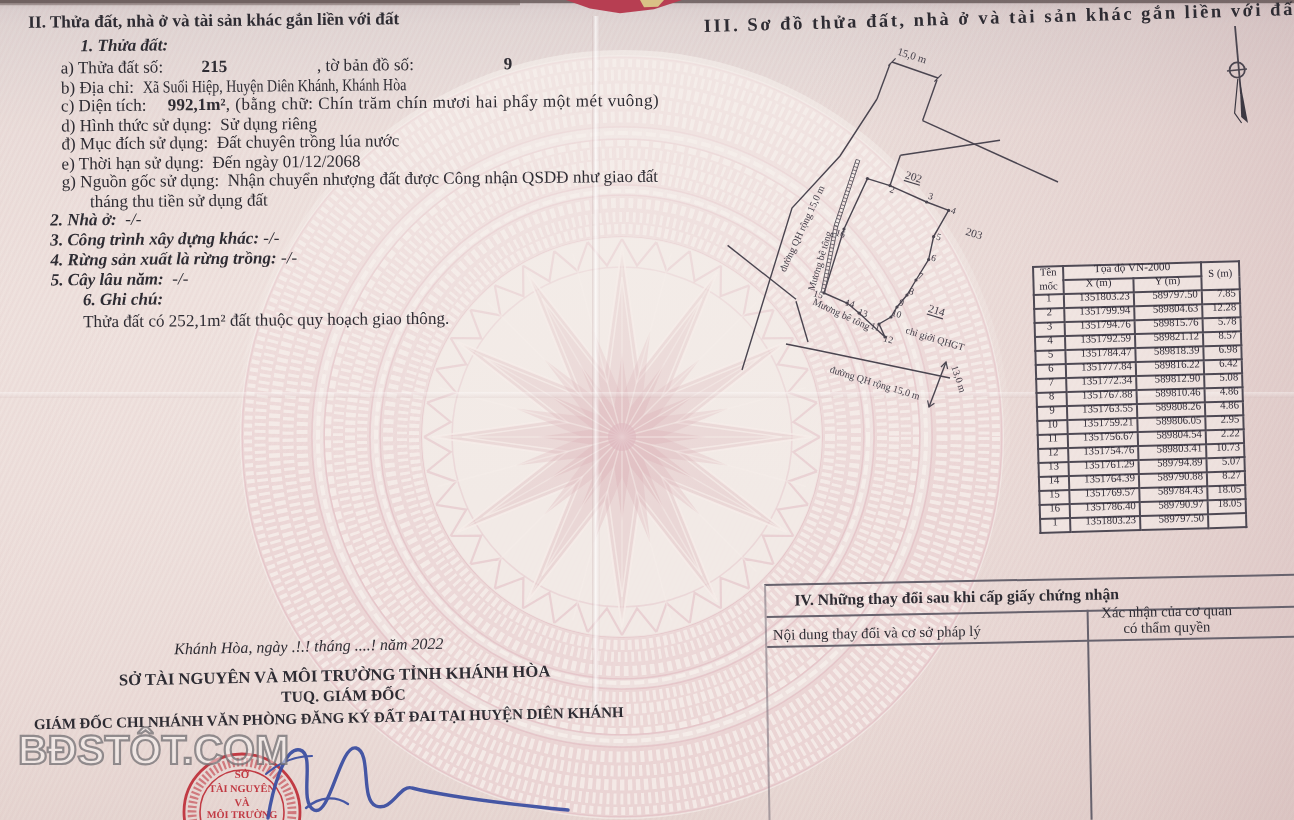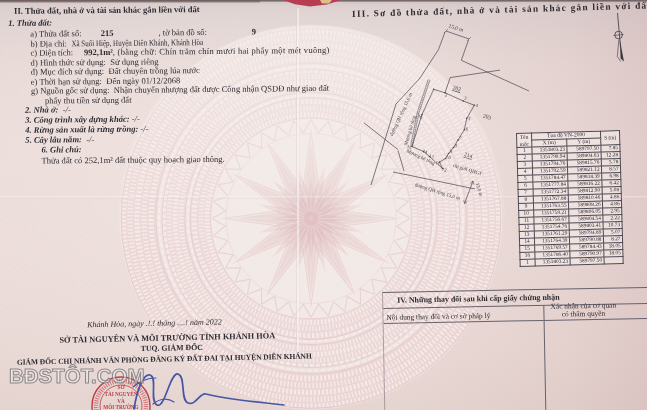--- a/index.html
+++ b/index.html
@@ -94,29 +94,29 @@
 
   <svg width="647" height="14" viewBox="0 0 647 14">
     <rect x="0" y="0" width="647" height="1.6" fill="#5a4c4c" opacity=".75"></rect>
     <rect x="0" y="0" width="260" height="2.6" fill="#6a5a58" opacity=".5"></rect>
     <path d="M283,0 L341,0 L327,4.6 L310,6.6 L295,4.2 Z" fill="#b73e52"></path>
     <path d="M320,0 L332,0 L329,3.4 L322,3.6 Z" fill="#d9c186"></path>
   </svg>
 
   <div id="leftcol" style="position:absolute;left:0;top:0;width:360px;height:200px;transform:translateY(1px) rotate(-0.55deg);transform-origin:0 0;font-size:8.55px;">
     <div class="line b" style="left:14px;top:5px;font-size:8.6px;">II. Thửa đất, nhà ở và tài sản khác gắn liền với đất</div>
-    <div class="line b i" style="left:8px;top:17px;font-style:italic;">1. Thửa đất:</div>
+    <div class="line b i" style="left:40px;top:17px;font-style:italic;">1. Thửa đất:</div>
     <div class="line" style="left:30px;top:28px;">a) Thửa đất số: &nbsp;&nbsp;&nbsp;&nbsp;&nbsp;&nbsp;&nbsp;&nbsp;<span class="b">215</span>&nbsp;&nbsp;&nbsp;&nbsp;&nbsp;&nbsp;&nbsp;&nbsp;&nbsp;&nbsp;&nbsp;&nbsp;&nbsp;&nbsp;&nbsp;&nbsp;&nbsp;&nbsp;&nbsp;&nbsp;&nbsp;, tờ bản đồ số: &nbsp;&nbsp;&nbsp;&nbsp;&nbsp;&nbsp;&nbsp;&nbsp;&nbsp;&nbsp;&nbsp;&nbsp;&nbsp;&nbsp;&nbsp;&nbsp;&nbsp;&nbsp;&nbsp;&nbsp;<span class="b">9</span></div>
     <div class="line" style="left:30px;top:37.5px;">b) Địa chỉ: &nbsp;<span style="display:inline-block;transform:scaleX(0.82);transform-origin:0 60%;">Xã Suối Hiệp, Huyện Diên Khánh, Khánh Hòa</span></div>
     <div class="line" style="left:30px;top:47px;">c) Diện tích: &nbsp;&nbsp;&nbsp;&nbsp;<span class="b">992,1m²</span><span style="letter-spacing:0.25px;">, (bằng chữ: Chín trăm chín mươi hai phẩy một mét vuông)</span></div>
     <div class="line" style="left:30px;top:56.5px;">d) Hình thức sử dụng: &nbsp;Sử dụng riêng</div>
     <div class="line" style="left:30px;top:66px;">đ) Mục đích sử dụng: &nbsp;Đất chuyên trồng lúa nước</div>
     <div class="line" style="left:30px;top:75.5px;">e) Thời hạn sử dụng: &nbsp;Đến ngày 01/12/2068</div>
     <div class="line" style="left:30px;top:85px;">g) Nguồn gốc sử dụng: &nbsp;Nhận chuyển nhượng đất được Công nhận QSDĐ như giao đất</div>
-    <div class="line" style="left:44px;top:94.5px;">phẩy thu tiền sử dụng đất</div>
+    <div class="line" style="left:44px;top:94.5px;">tháng thu tiền sử dụng đất</div>
     <div class="line b i" style="left:24px;top:103.5px;font-family:Liberation Serif, serif;">2. Nhà ở: &nbsp;<span style="font-weight:normal">-/-</span></div>
     <div class="line b i" style="left:24px;top:113.5px;">3. Công trình xây dựng khác: <span style="font-weight:normal">-/-</span></div>
     <div class="line b i" style="left:24px;top:123.5px;">4. Rừng sản xuất là rừng trồng: <span style="font-weight:normal">-/-</span></div>
     <div class="line b i" style="left:24px;top:133.5px;">5. Cây lâu năm: &nbsp;<span style="font-weight:normal">-/-</span></div>
     <div class="line b i" style="left:40px;top:143.5px;">6. Ghi chú:</div>
     <div class="line" style="left:40px;top:154.5px;">Thửa đất có 252,1m² đất thuộc quy hoạch giao thông.</div>
   </div>
 
   <div class="line b" style="left:352px;top:9px;font-size:9.3px;letter-spacing:1.25px;transform:rotate(-1.65deg);transform-origin:0 50%;">III. Sơ đồ thửa đất, nhà ở và tài sản khác gắn liền với đất</div>
 

